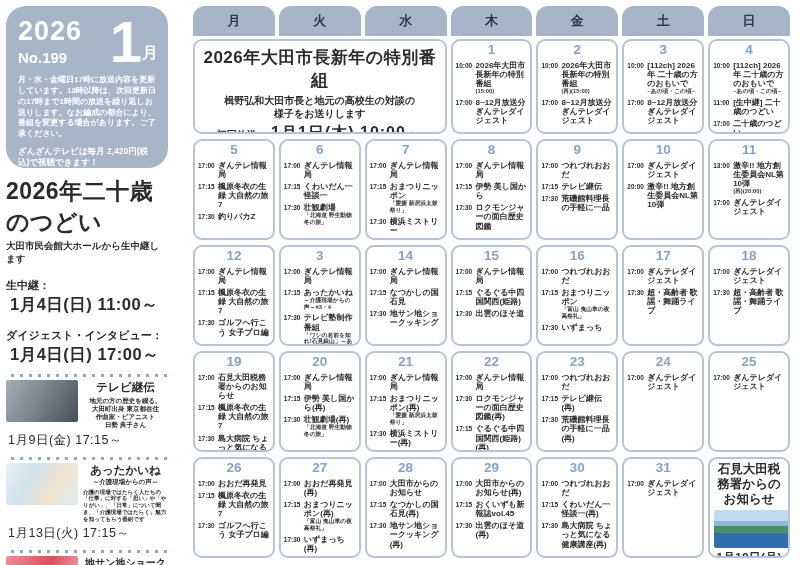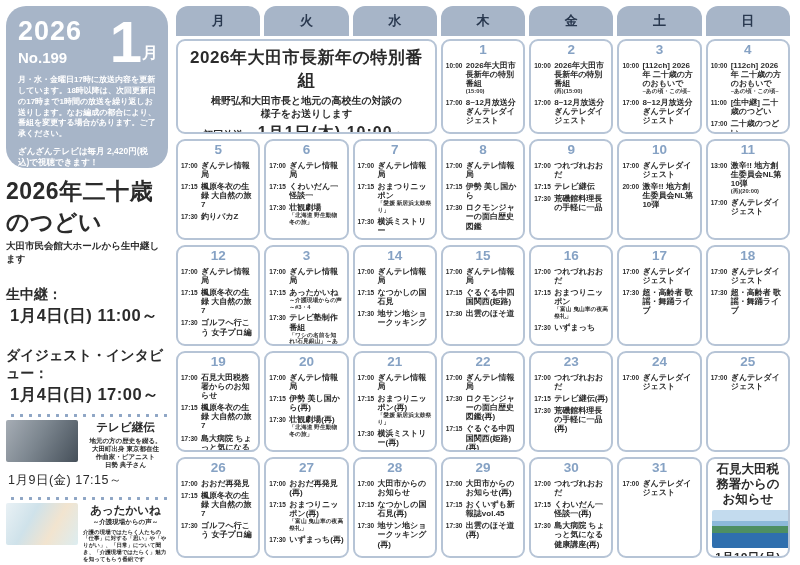--- a/index.html
+++ b/index.html
@@ -1,35 +1,35 @@
 <!DOCTYPE html>
 <html><head>
 <meta charset="utf-8">
 <style>
   * { margin:0; padding:0; box-sizing:border-box; }
   html,body { width:800px; height:565px; background:#fff; overflow:hidden;
     font-family:"Liberation Sans","DejaVu Sans",sans-serif; color:#2b2b2b; }
-  .page { position:relative; width:796px; height:565px; display:flex; }
+  .page { position:relative; width:796px; height:565px; display:flex;gap:17px; }
 
   
   .sidebar { width:172px; flex:0 0 172px; padding:6px 4px 2px 6px; }
   .masthead { background:#a7b5c8; border-radius:20px; color:#fff; padding:10px 10px 8px 12px; height:162px; }
   .mast-row { display:flex; align-items:flex-start; }
   .mast-left { flex:1; }
   .mast-year { font-size:27px; font-weight:bold; letter-spacing:1px; }
   .mast-issue { font-size:15px; font-weight:bold; margin-top:2px; }
   .mast-monthnum { font-size:58px; font-weight:bold; line-height:0.9; }
   .mast-monthkanji { font-size:16px; font-weight:bold; align-self:flex-end; margin-bottom:4px; }
   .mast-notice { font-size:8px; line-height:1.35; margin-top:7px; font-weight:bold; }
   .mast-price { font-size:8.5px; line-height:1.3; margin-top:6px; font-weight:bold; }
 
   .feature { margin-top:8px; }
   .feature-title { font-size:23px; font-weight:bold; letter-spacing:0.5px; }
   .feature-sub { font-size:9.5px; font-weight:bold; margin-top:2px; }
-  .feature-label { font-size:14px; font-weight:bold; margin-top:20px; }
+  .feature-label { font-size:11px; font-weight:bold; margin-top:12px; }
   .feature-time { font-size:16.5px; font-weight:bold; margin:1px 0 1px 4px; letter-spacing:0.5px; }
 
   .stars { height:7px; margin:4px 0 3px 0;
     background-image: radial-gradient(circle 1.6px, #8fa6c5 1.4px, transparent 1.8px);
     background-size: 9px 7px; background-position: 2px 2px; background-repeat: repeat-x; }
 
   .prog { }
   .prog-top { display:flex; gap:5px; }
   .thumb { width:72px; height:42px; flex:0 0 72px; border-radius:2px; position:relative; overflow:hidden; }
   .t0 { background:linear-gradient(120deg,#a6adb5 0%,#7c868f 45%,#454f59 100%); }

